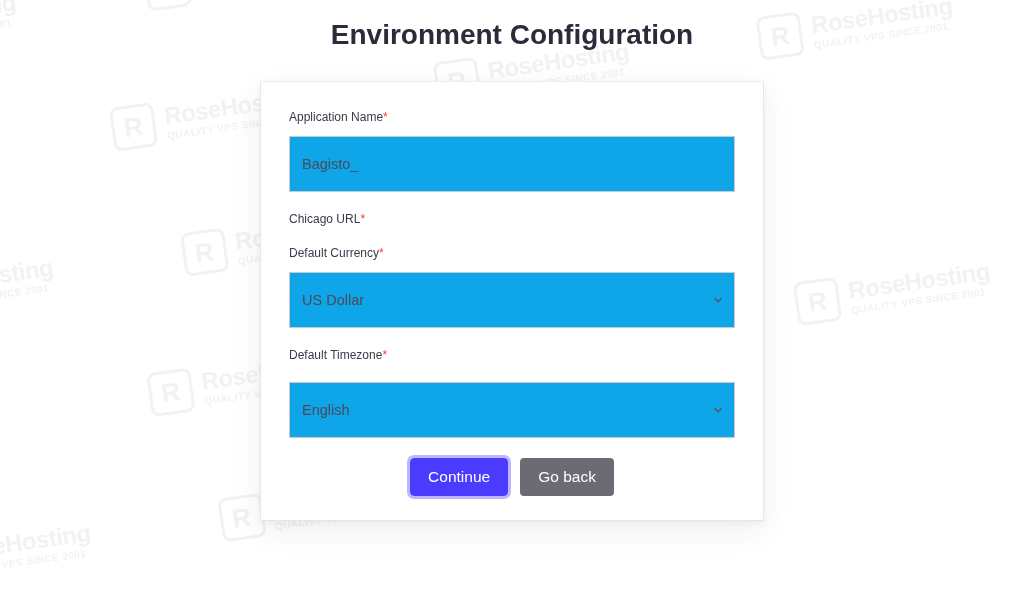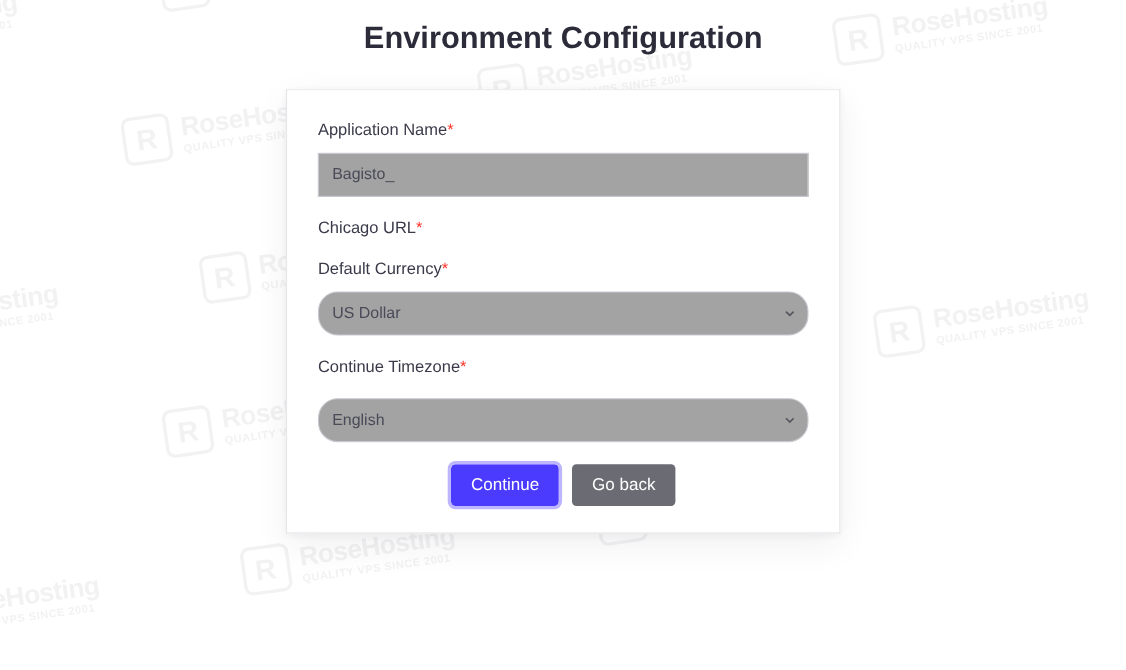--- a/index.html
+++ b/index.html
@@ -74,42 +74,41 @@
   border-top: 1px solid #ececf1;
   box-shadow: 0 10px 30px rgba(40,40,60,0.07), 0 2px 6px rgba(40,40,60,0.05);
   padding: 28px 28px 24px 28px;
 }
 
 .form-group { margin-bottom: 20px; }
 .form-group:last-of-type { margin-bottom: 18px; }
 
 .lbl {
   display: block;
-  font-size: 15px;
+  font-size: 12px;
   color: #3a3a4a;
   margin-bottom: 12px;
 }
 .req { color: #ff3b30; }
 
 .control {
   width: 100%;
-  height: 40px;
+  height: 56px;
   border: 1px solid #c9c9d1;
-  background: #a3a3a3;
+  background: #0ea5e9;
   padding: 0 12px;
   font-size: 14.5px;
   color: #4a4a58;
   font-family: inherit;
   outline: none;
 }
 
 select.control {
   appearance: none;
   background-image: none;
-  border-radius: 18px;
 }
 .select-wrap {
   position: relative;
 }
 .select-wrap .chevron {
   position: absolute;
   right: 10px;
   top: 50%;
   transform: translateY(-50%);
   pointer-events: none;
@@ -307,21 +306,21 @@
         <option>US Dollar</option>
       </select>
       <svg class="chevron" width="14" height="14" viewBox="0 0 24 24" fill="none" stroke="currentColor" stroke-width="2.5">
           <polyline points="6 9 12 15 18 9"></polyline>
         </svg>
     </div>
   </div>
 
   <div class="form-group">
     <label class="lbl">
-      <span>Continue Timezone</span><span class="req">*</span>
+      <span>Default Timezone</span><span class="req">*</span>
     </label>
   </div>
 
   <div class="form-group">
     <div class="select-wrap">
       <select class="control">
         <option>English</option>
       </select>
       <svg class="chevron" width="14" height="14" viewBox="0 0 24 24" fill="none" stroke="currentColor" stroke-width="2.5">
           <polyline points="6 9 12 15 18 9"></polyline>

